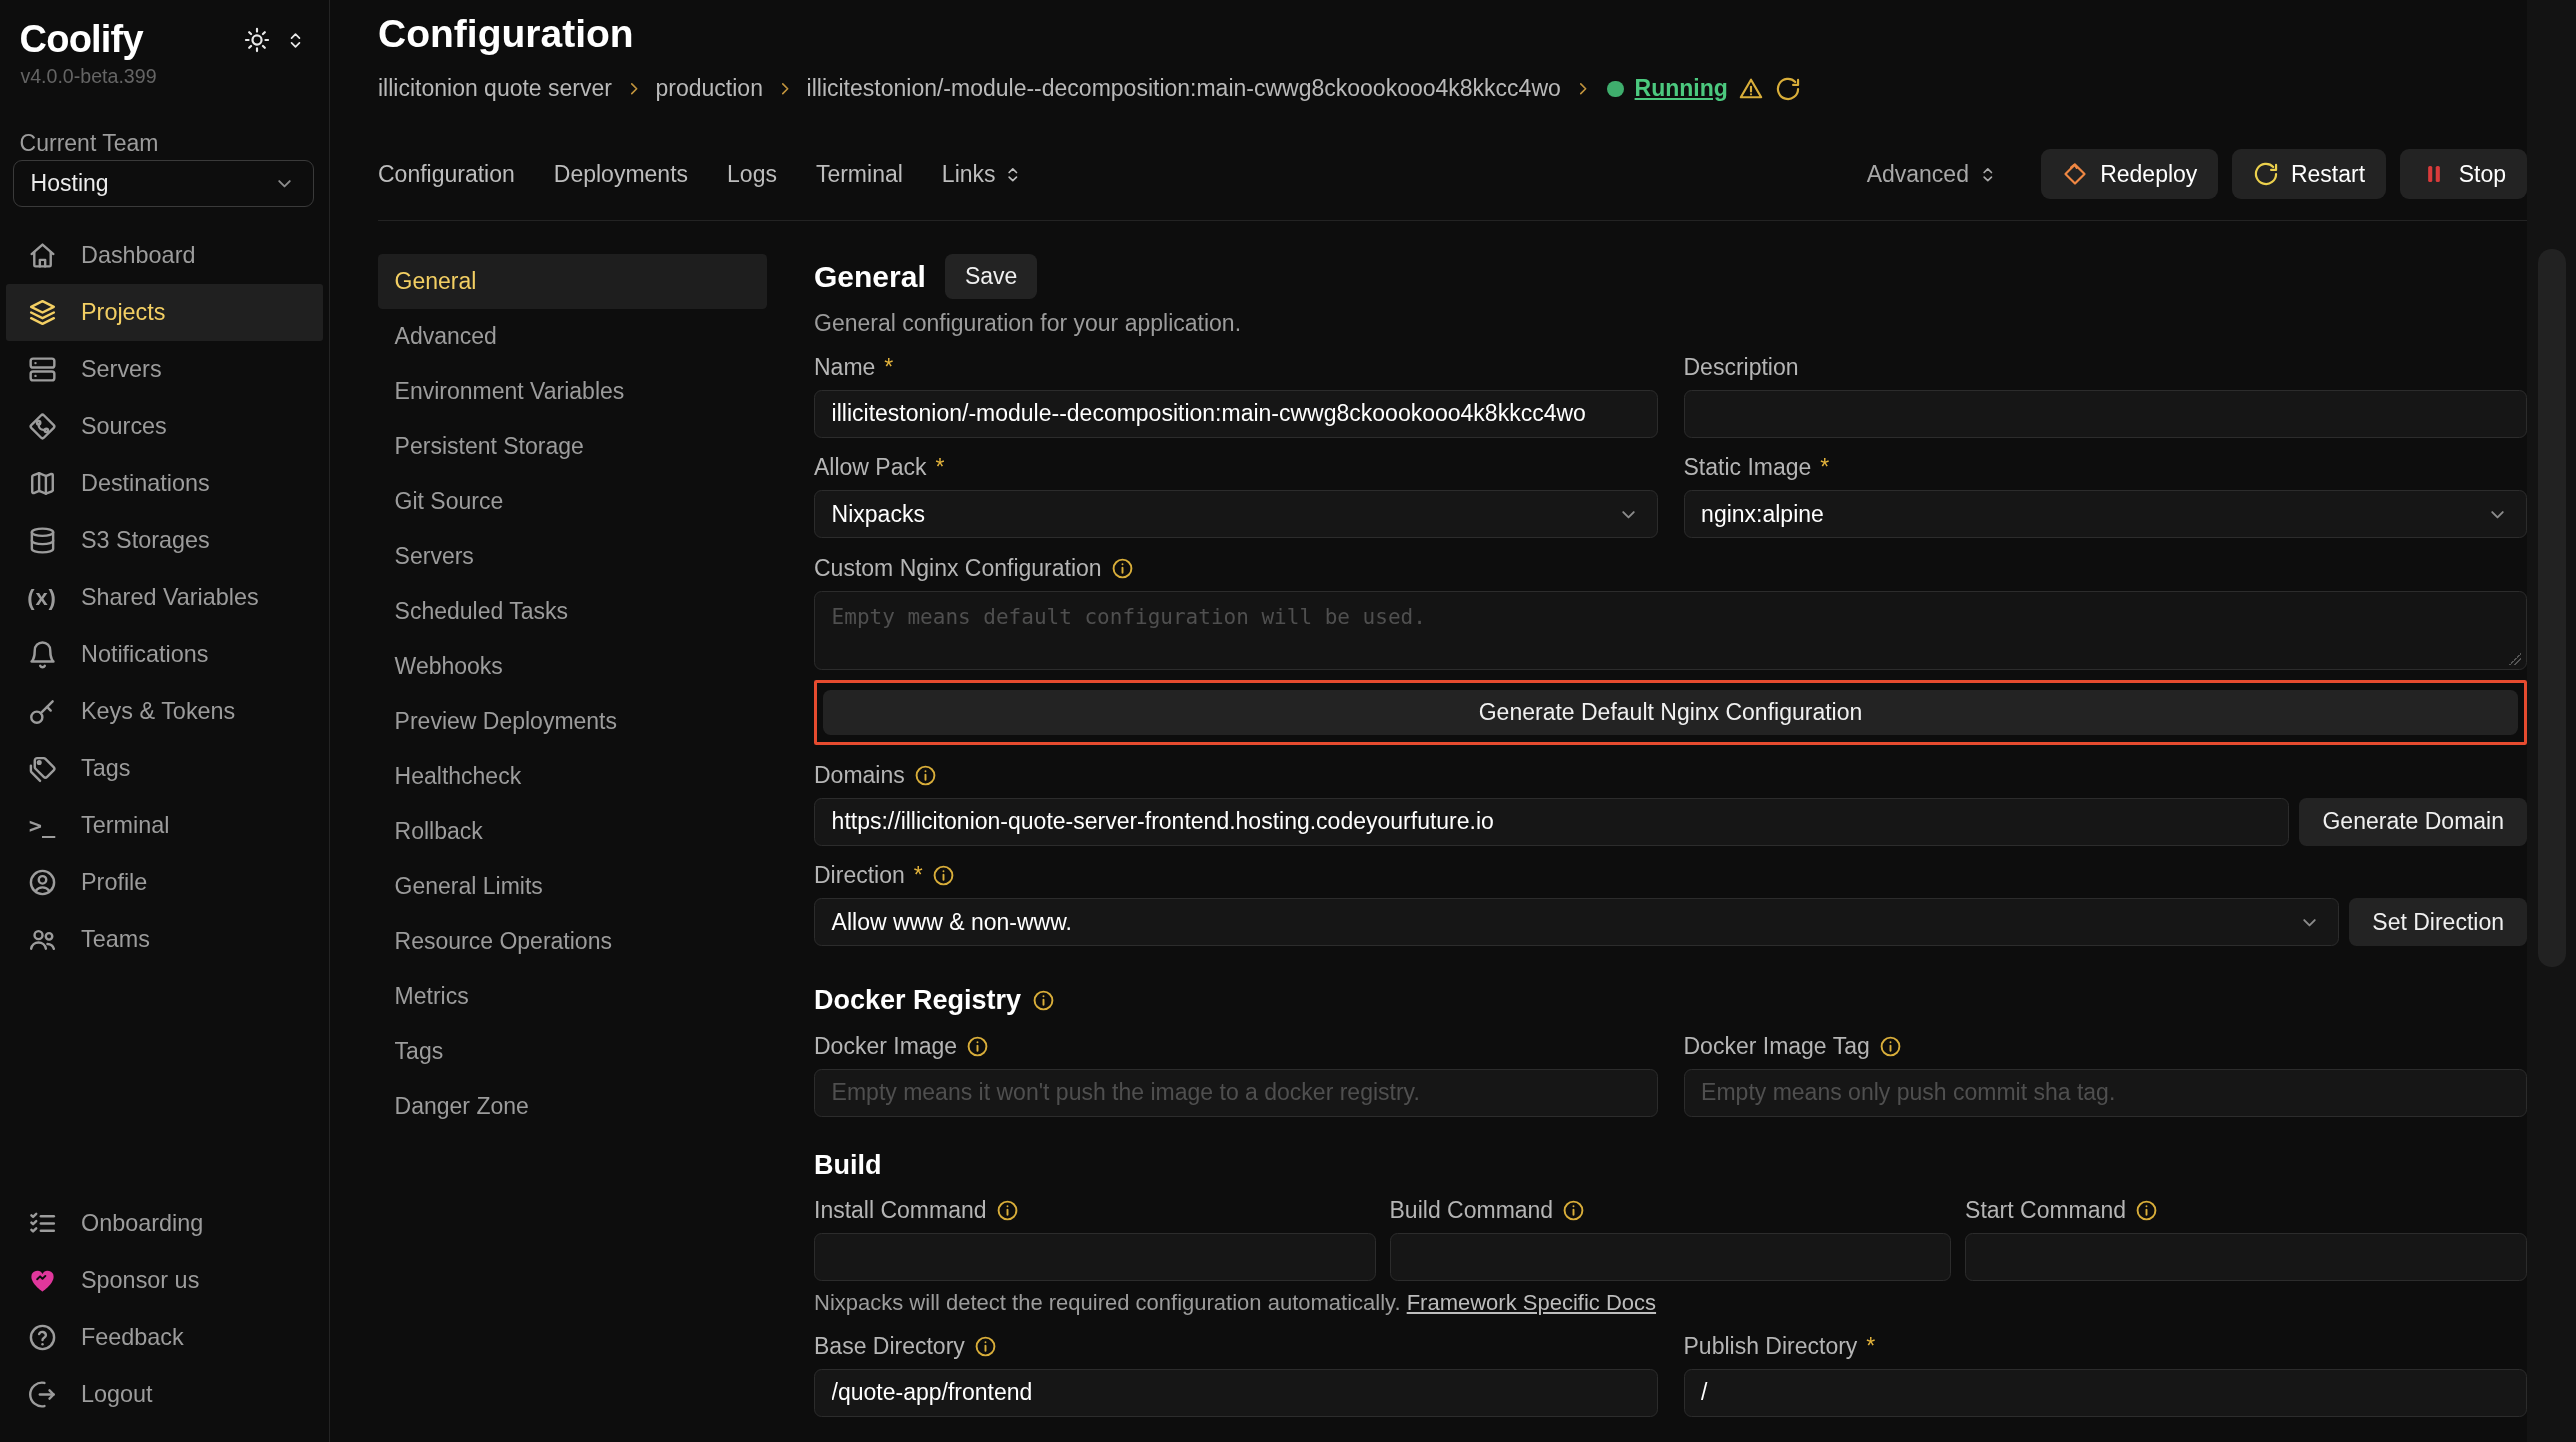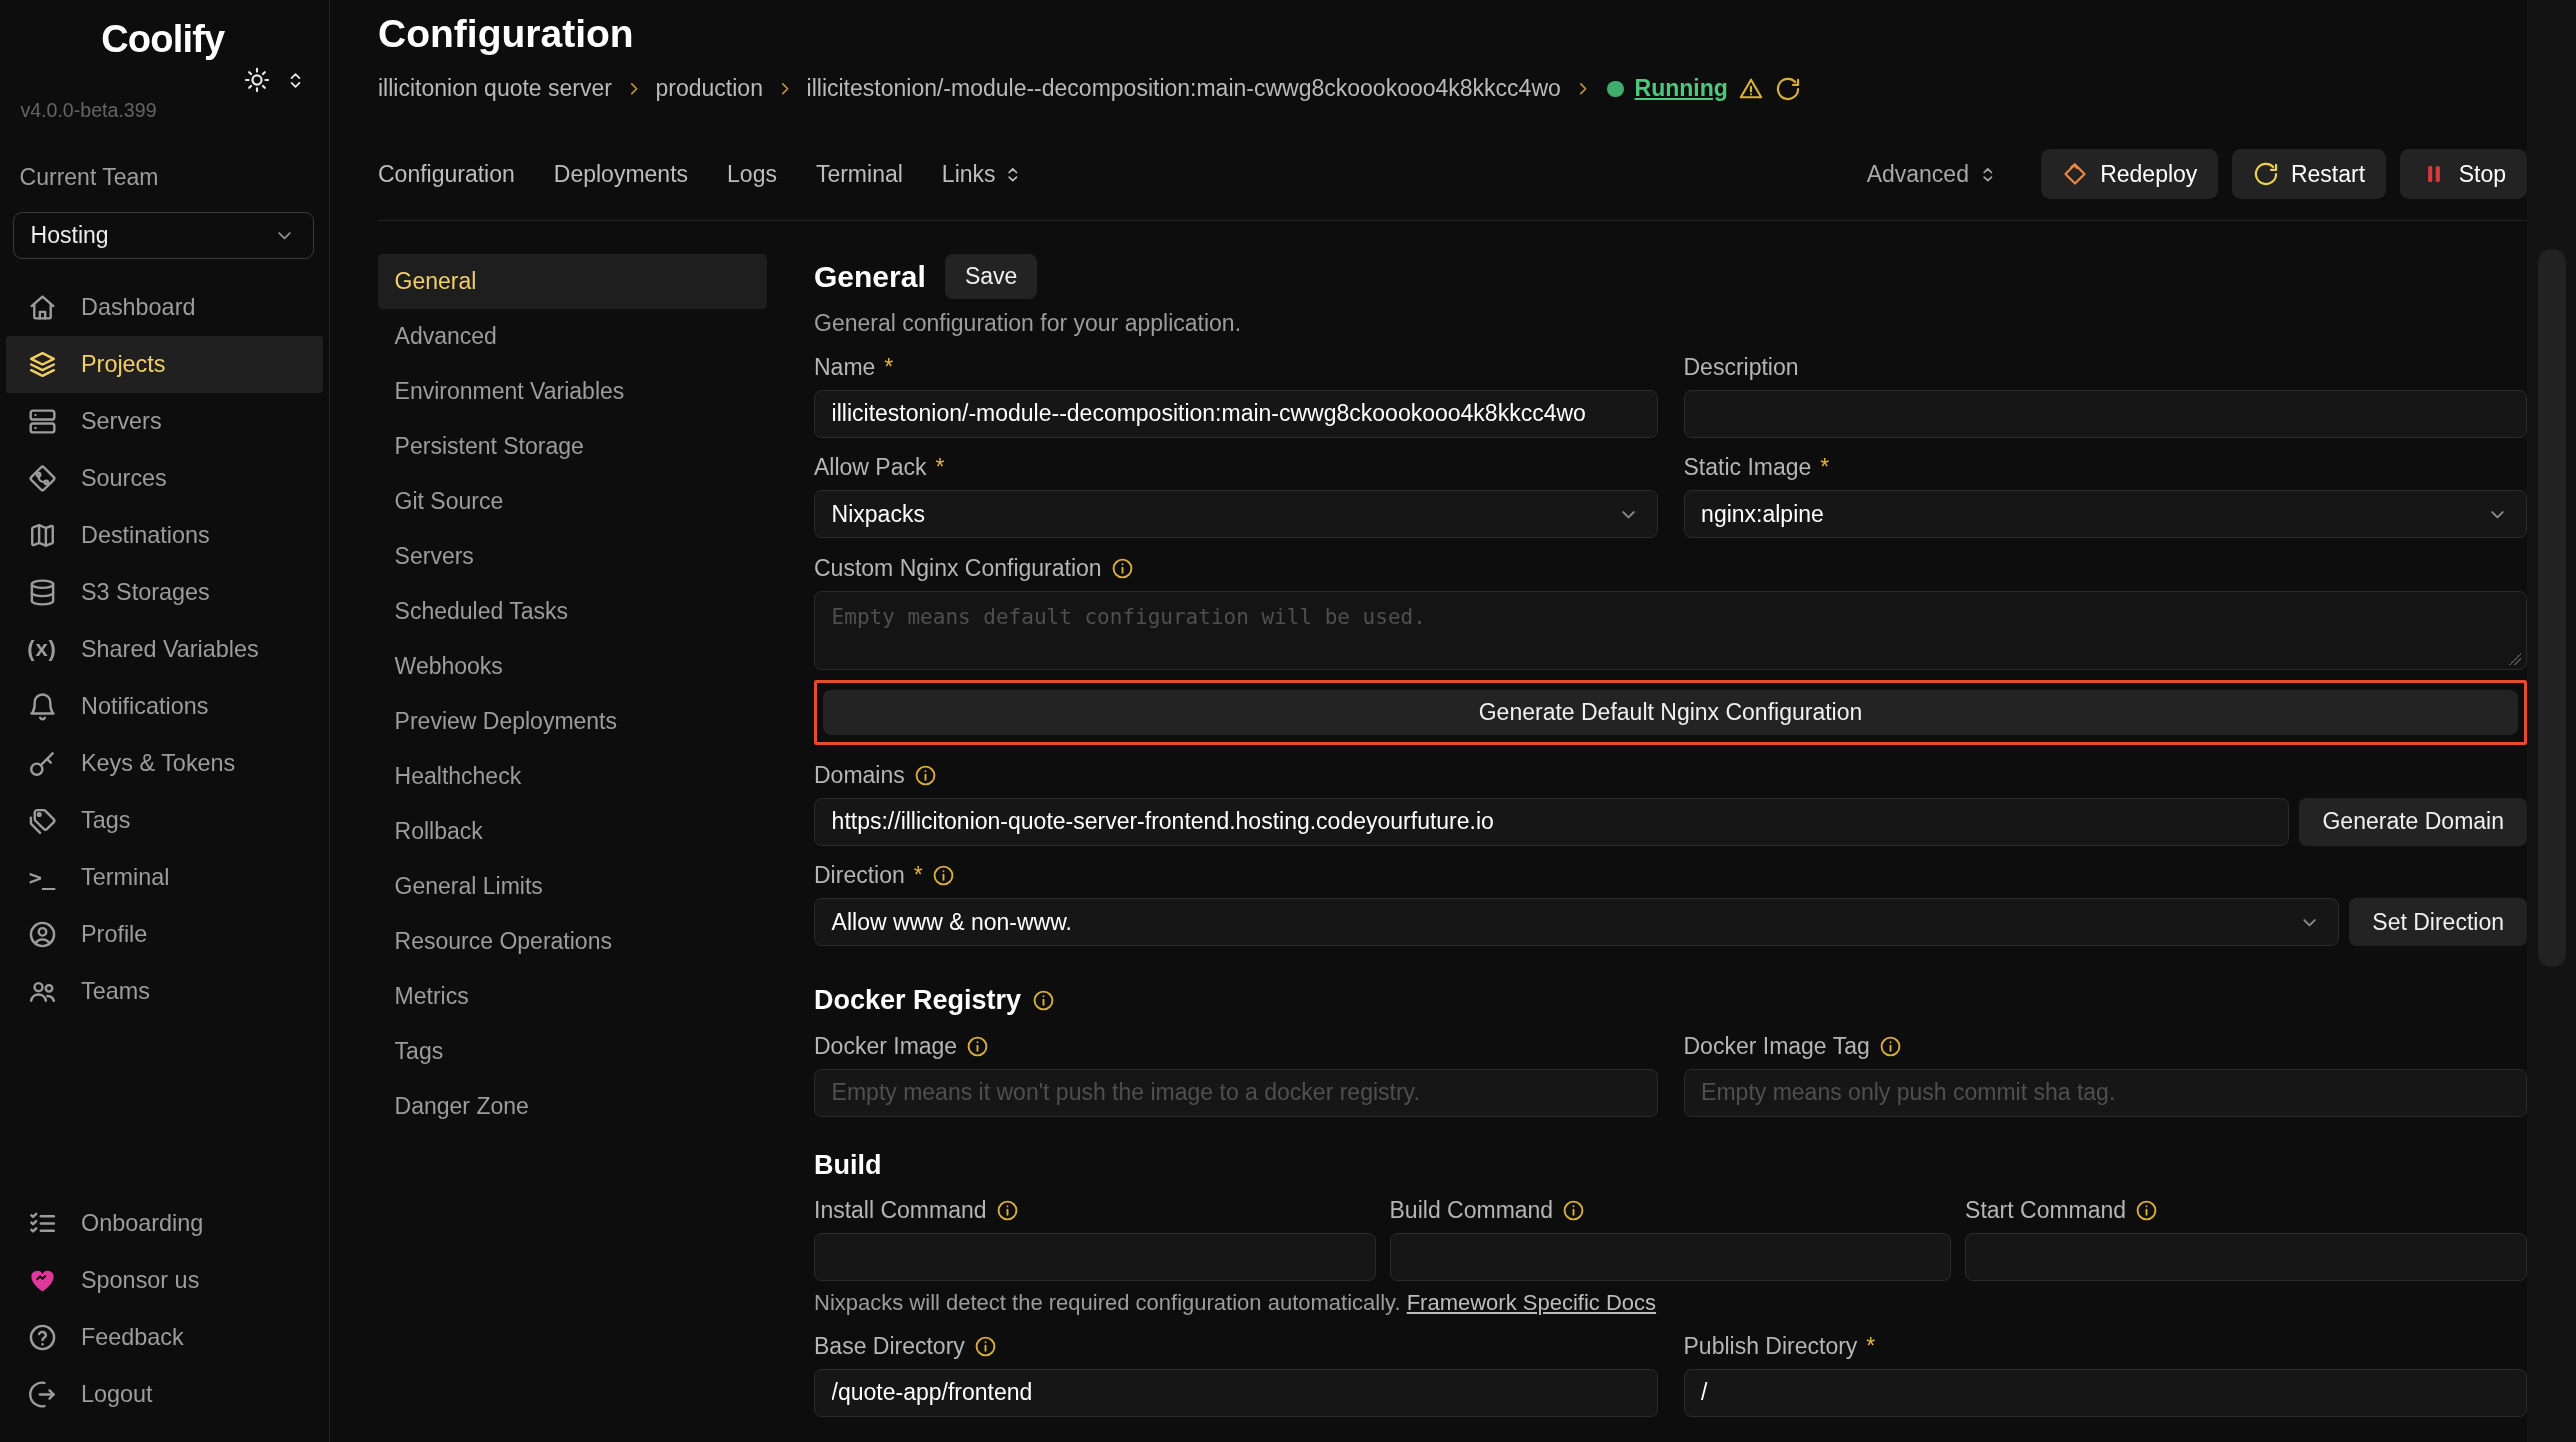--- a/index.html
+++ b/index.html
@@ -8,26 +8,26 @@
     width:2576px; height:1443px; overflow:hidden;
     background:#0d0d0d; color:#d6d6d6;
     font-family:"Liberation Sans", sans-serif;
     display:flex; position:relative;
   }
   svg { display:block; }
   .ico { stroke:currentColor; fill:none; stroke-width:2; stroke-linecap:round; stroke-linejoin:round; }
 
   
   .sidebar { width:330px; flex:none; border-right:1.5px solid #242424; display:flex; flex-direction:column; padding-bottom:19.6px; }
-  .logo-row { display:flex; align-items:center; padding:19.6px 23px 0 19.6px;flex-direction:column; }
+  .logo-row { display:flex; align-items:flex-start; padding:19.6px 23px 0 19.6px; }
   .logo { font-size:38px; font-weight:700; color:#fff; margin:0; letter-spacing:-0.8px; line-height:1.05; }
   .logo-actions { margin-left:auto; display:flex; align-items:center; gap:15px; color:#e8e8e8; margin-top:7.6px; }
   .version { padding-left:20.4px; font-size:19.6px; color:#646464; margin-top:6px; }
   .team-label { margin-top:42px; padding-left:19.6px; font-size:23px; color:#9c9c9c; }
-  .team-select { margin:21px 15px 0 13px; height:47px; border:1.5px solid #3a3a3a; border-radius:9px;
+  .team-select { margin:3px 15px 0 13px; height:47px; border:1.5px solid #3a3a3a; border-radius:9px;
     display:flex; align-items:center; padding:0 16.6px; color:#ececec; font-size:23px; cursor:pointer; }
   .team-select .chev { margin-left:auto; color:#8b8b8b; }
 
   .side-nav { margin-top:19.6px; display:flex; flex-direction:column; }
   .side-item { display:flex; align-items:center; height:57px; padding:0 10.6px 0 21px; margin:0 6px;
     color:#9c9c9c; font-size:23.4px; gap:24px; text-decoration:none; border-radius:3px; cursor:pointer; }
   .si-icon { width:30px; height:30px; flex:none; display:flex; align-items:center; justify-content:center; color:#9c9c9c; }
   .side-item.active { background:#202020; color:#f3cf63; }
   .side-item.active .si-icon { color:#f3cf63; }
   .si-txt { font-weight:700; font-size:22px; letter-spacing:0.8px; }

